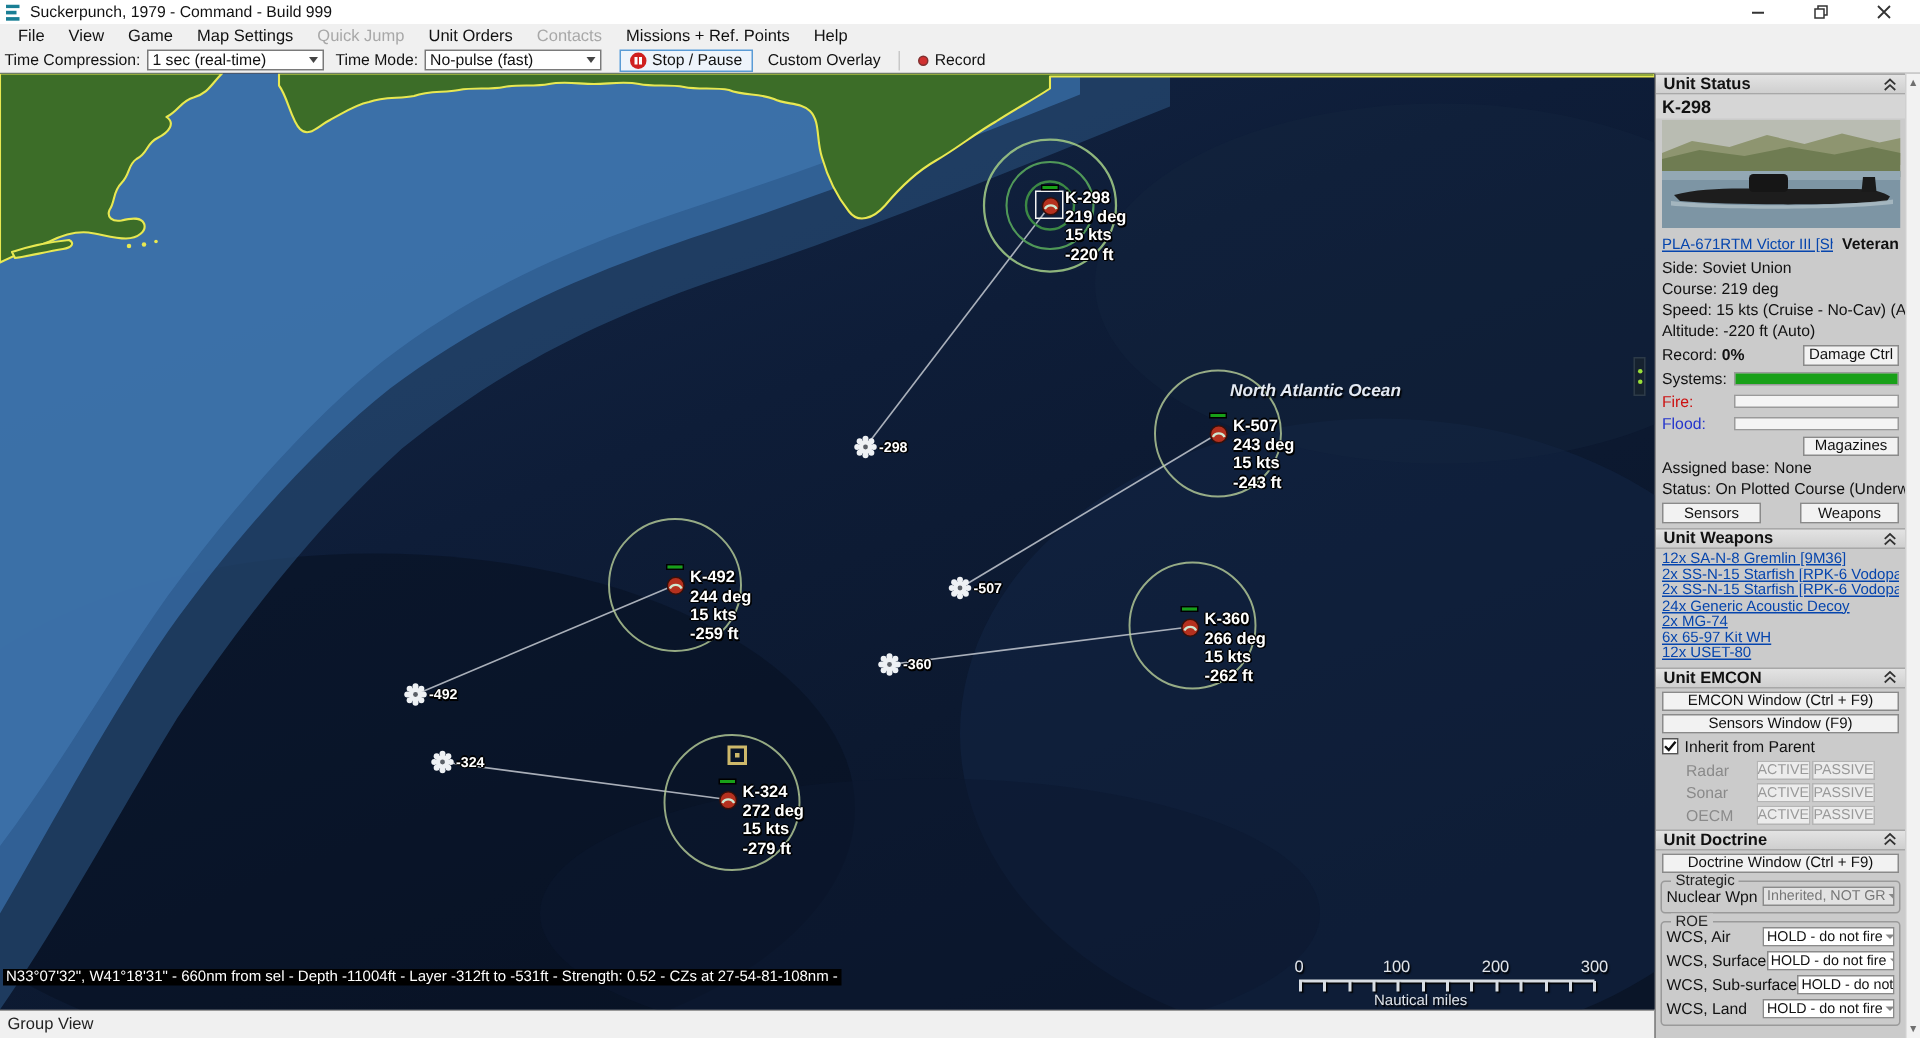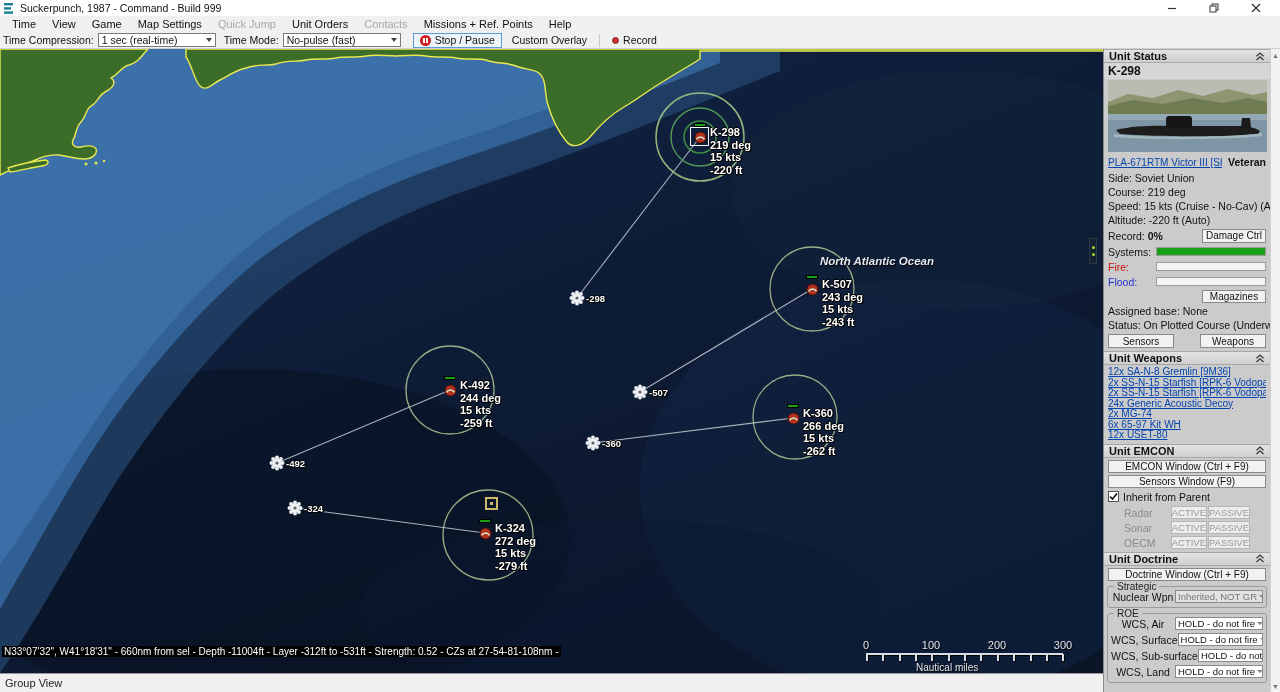--- a/index.html
+++ b/index.html
@@ -89,21 +89,21 @@
   .sw-row { display:flex; justify-content:space-between; padding:2px 4px 3px 4px; height:19px; }
   .sw-row .btn { width:66px; height:14px; }
   .weap-list { padding:2px 4px 3px 4px; }
   .weap-item { display:block; color:#0645ad; text-decoration:underline; font-size:10px; line-height:10.5px; white-space:nowrap; overflow:hidden; }
   .wide-btn { margin:2px 4px 0 4px; height:13px; }
   .chk-row { display:flex; align-items:center; gap:4px; padding:3px 4px 1px 4px; height:16px; }
   .chkbox { width:11px; height:11px; background:#fff; border:1px solid #555; display:flex; align-items:center; justify-content:center; }
   .emcon-row { display:flex; align-items:flex-end; padding:0 20px; height:15px; gap:1px; }
   .emcon-row .elbl { width:52px; color:#8a8a8a; font-size:10.5px; }
   .emcon-cell { flex:1; height:13px; background:#ececec; border:1px solid #b5b5b5; color:#9a9a9a; font-size:9.5px; display:flex; align-items:center; justify-content:center; }
-  .groupbox { border:1px solid #9a9a9a; border-radius:3px; margin:5px 3px 0 3px; padding:2px 2px 2px 2px; position:relative;text-align:center; }
+  .groupbox { border:1px solid #9a9a9a; border-radius:3px; margin:5px 3px 0 3px; padding:2px 2px 2px 2px; position:relative; }
   .groupbox .gb-title { position:absolute; top:-6px; left:6px; background:#cbcbcb; padding:0 3px; font-size:10px; color:#222; }
   .doc-row { display:flex; align-items:center; height:16px; padding:0 1px; }
   .doc-row .dlbl { flex:1; font-size:10.5px; white-space:nowrap; }
   .dselect { width:88px; height:13px; background:#fff; border:1px solid #8a8a8a; font-size:9.5px; display:flex; align-items:center; justify-content:space-between; padding:0 2px; white-space:nowrap; overflow:hidden; }
   .dselect.disabled { background:#e2e2e2; color:#777; }
   .dcaret { width:0; height:0; border-left:3px solid transparent; border-right:3px solid transparent; border-top:3.5px solid #888; flex:0 0 auto; margin-left:2px; }
 
   .scrollcol { width:10px; background:#f2f2f2; border-left:1px solid #d0d0d0; position:relative; }
   .scroll-arrow { position:absolute; left:0; width:9px; height:12px; display:flex; align-items:center; justify-content:center; color:#707070; font-size:7px; }
   .scroll-up { top:0; } .scroll-down { bottom:0; }
@@ -112,21 +112,21 @@
 <body>
 
 <div class="window">
 
   <div class="titlebar">
     <svg class="app-icon" viewBox="0 0 11 11">
       <rect x="0" y="0" width="9" height="2.4" fill="#1a7f95"></rect>
       <rect x="0" y="4.2" width="7" height="2.4" fill="#1a7f95"></rect>
       <rect x="0" y="8.4" width="9" height="2.4" fill="#1a7f95"></rect>
     </svg>
-    <span class="title-text">Suckerpunch, 1987 - Command - Build 999</span>
+    <span class="title-text">Suckerpunch, 1979 - Command - Build 999</span>
     <div class="win-controls">
       <div class="win-btn">
         <svg width="10" height="10" viewBox="0 0 10 10">
             <line x1="1" y1="5.5" x2="9" y2="5.5" stroke="#333" stroke-width="1.2"></line>
           </svg>
       </div>
       <div class="win-btn">
         <svg width="10" height="10" viewBox="0 0 10 10">
             <rect x="3" y="1" width="6" height="6" fill="none" stroke="#333" stroke-width="1"></rect>
             <rect x="1" y="3" width="6" height="6" fill="#fff" stroke="#333" stroke-width="1"></rect>
@@ -134,21 +134,21 @@
       </div>
       <div class="win-btn">
         <svg width="10" height="10" viewBox="0 0 10 10">
             <path d="M1,1 L9,9 M9,1 L1,9" stroke="#333" stroke-width="1.2"></path>
           </svg>
       </div>
     </div>
   </div>
 
   <div class="menubar">
-    <span class="menu-item">Time</span>
+    <span class="menu-item">File</span>
     <span class="menu-item">View</span>
     <span class="menu-item">Game</span>
     <span class="menu-item">Map Settings</span>
     <span class="menu-item disabled">Quick Jump</span>
     <span class="menu-item">Unit Orders</span>
     <span class="menu-item disabled">Contacts</span>
     <span class="menu-item">Missions + Ref. Points</span>
     <span class="menu-item">Help</span>
   </div>
 

